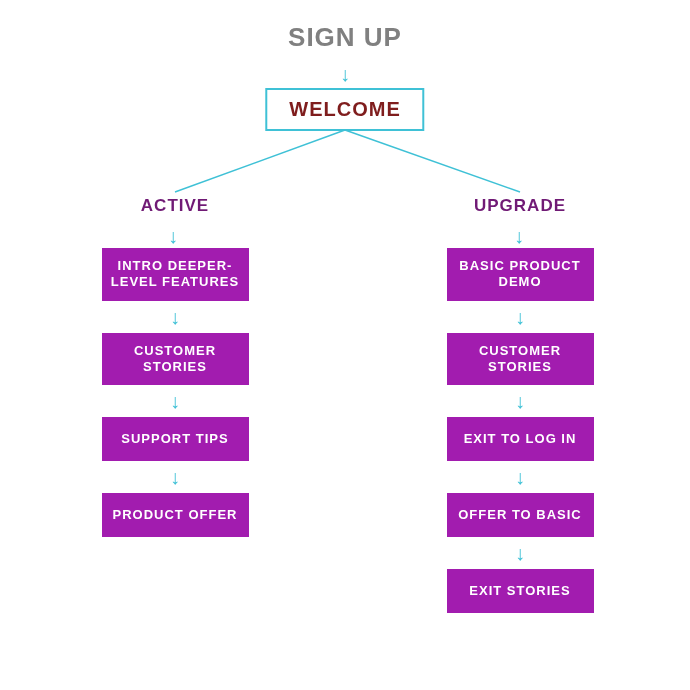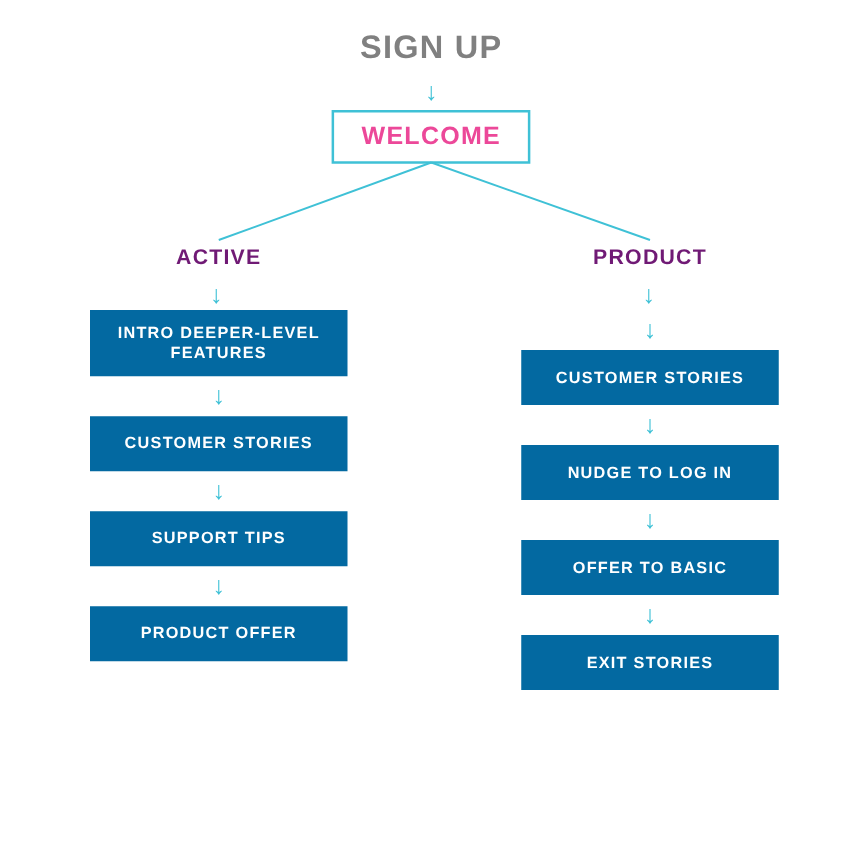--- a/index.html
+++ b/index.html
@@ -21,21 +21,21 @@
     color: #808080;
     font-size: 26px;
     top: 22px;
   }
   .welcome-box {
     position: absolute;
     left: 50%;
     transform: translateX(-50%);
     top: 88px;
     border: 2px solid #3fc1d6;
-    color: #ec4899;
+    color: #7f1d1d;
     font-weight: 800;
     font-size: 20px;
     letter-spacing: 1px;
     padding: 8px 22px;
     background: #fff;
   }
   .branch-label {
     position: absolute;
     color: #701a75;
     font-weight: 800;
@@ -49,23 +49,23 @@
   .col {
     position: absolute;
     width: 180px;
     display: flex;
     flex-direction: column;
     align-items: center;
   }
   .col.left  { left: 85px;  top: 248px; }
   .col.right { left: 430px; top: 248px; }
   .step {
-    width: 206px;
+    width: 147px;
     min-height: 44px;
-    background: #0369a1;
+    background: #a21caf;
     color: #ffffff;
     font-weight: 800;
     font-size: 13px;
     letter-spacing: 1px;
     text-align: center;
     display: flex;
     align-items: center;
     justify-content: center;
     padding: 10px 8px;
     line-height: 1.25;
@@ -108,37 +108,38 @@
 <div class="arrow top1">↓</div>
 
 <div class="welcome-box">WELCOME</div>
 
 <svg class="split" width="690" height="690">
   <line x1="345" y1="130" x2="175" y2="192" stroke="#3fc1d6" stroke-width="1.5"></line>
   <line x1="345" y1="130" x2="520" y2="192" stroke="#3fc1d6" stroke-width="1.5"></line>
 </svg>
 
 <div class="branch-label left">ACTIVE</div>
-<div class="branch-label right">PRODUCT</div>
+<div class="branch-label right">UPGRADE</div>
 
 <div class="arrow left-header">↓</div>
 <div class="arrow right-header">↓</div>
 
 <div class="col left">
   <div class="step">INTRO DEEPER-LEVEL FEATURES</div>
   <div class="arrow">↓</div>
   <div class="step">CUSTOMER STORIES</div>
   <div class="arrow">↓</div>
   <div class="step">SUPPORT TIPS</div>
   <div class="arrow">↓</div>
   <div class="step">PRODUCT OFFER</div>
 </div>
 
 <div class="col right">
+  <div class="step">BASIC PRODUCT DEMO</div>
   <div class="arrow">↓</div>
   <div class="step">CUSTOMER STORIES</div>
   <div class="arrow">↓</div>
-  <div class="step">NUDGE TO LOG IN</div>
+  <div class="step">EXIT TO LOG IN</div>
   <div class="arrow">↓</div>
   <div class="step">OFFER TO BASIC</div>
   <div class="arrow">↓</div>
   <div class="step">EXIT STORIES</div>
 </div>
 
 </body></html>

